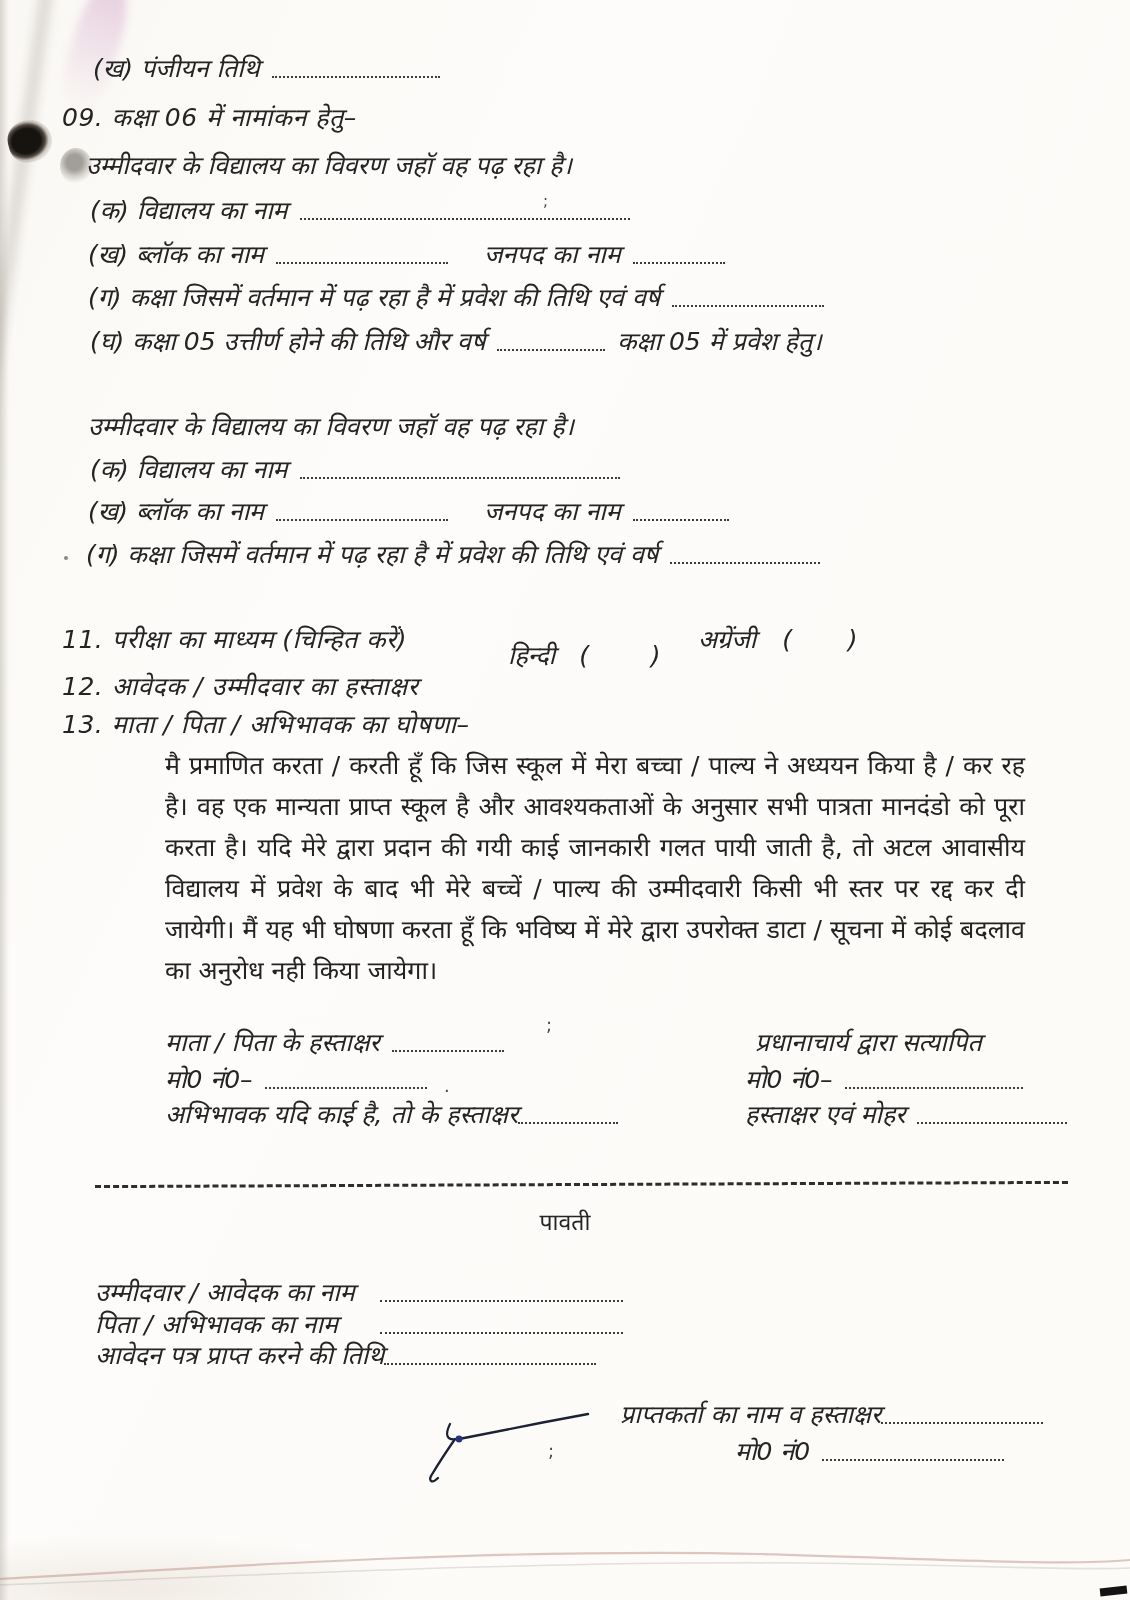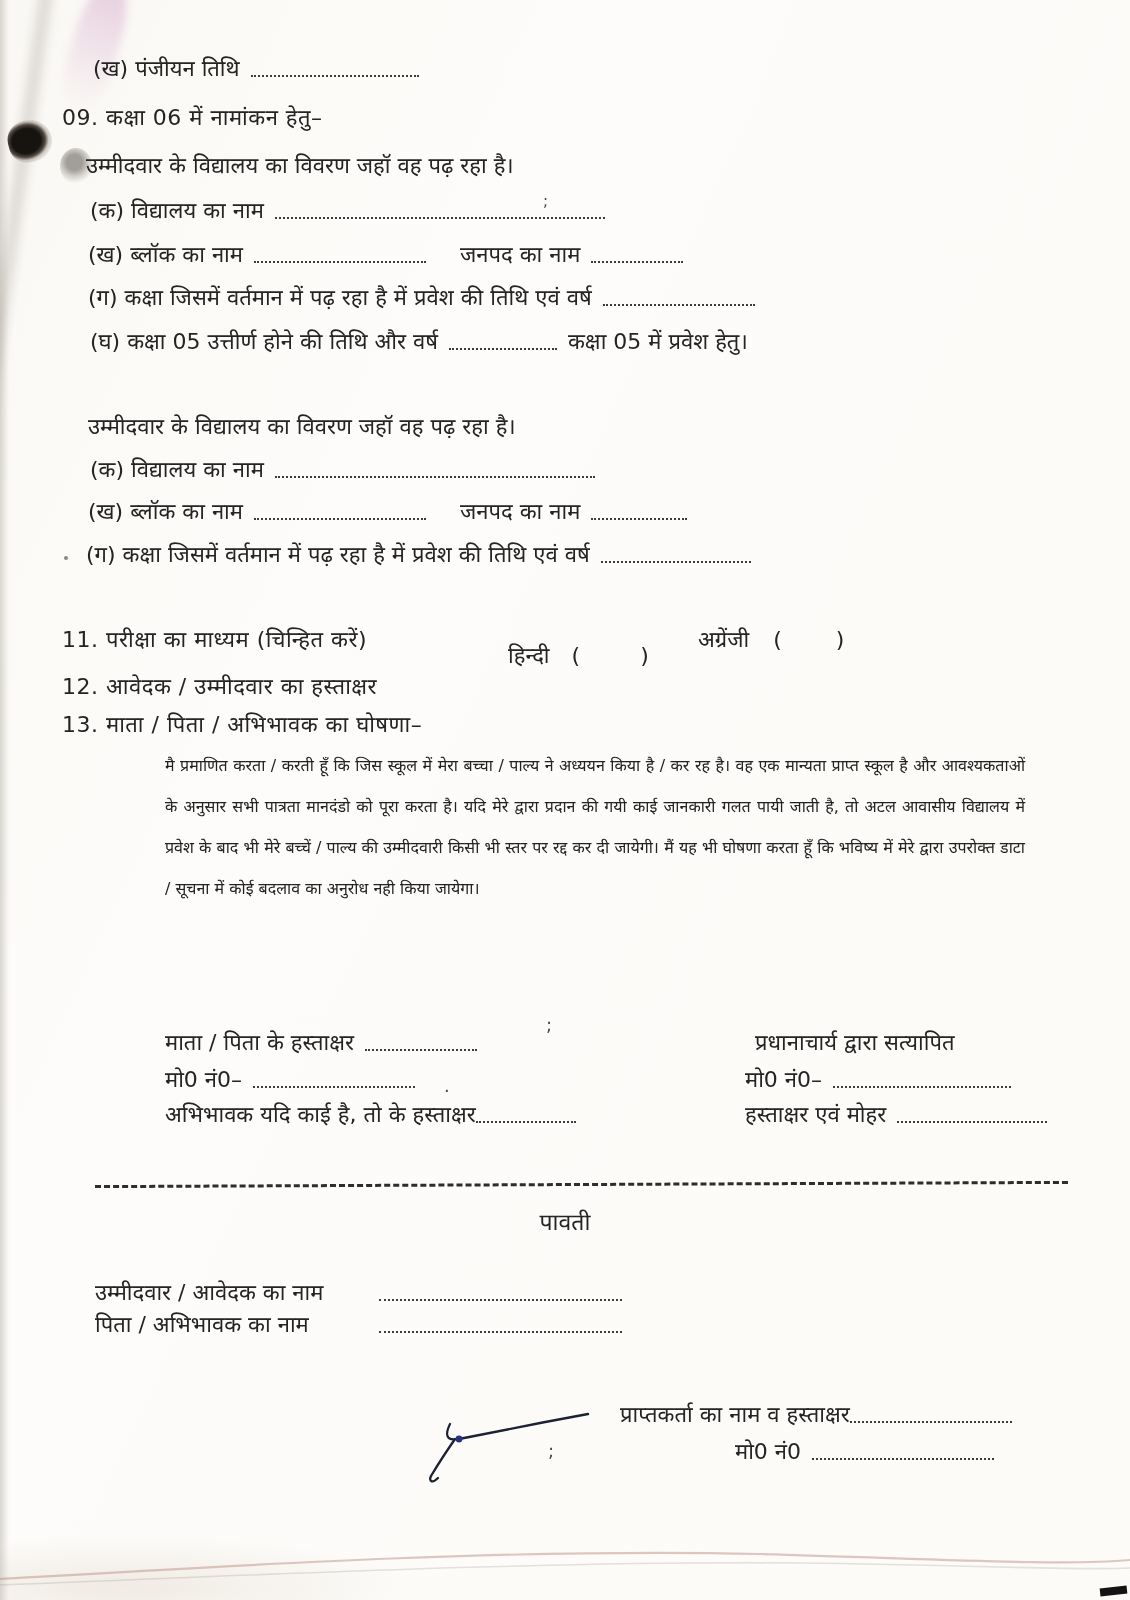--- a/index.html
+++ b/index.html
@@ -3,27 +3,27 @@
 <meta charset="utf-8">
 <style>
   html,body{margin:0;padding:0;background:#e8e8e8;}
   .page{
     position:relative; width:1130px; height:1600px; margin:0 auto;
     background:linear-gradient(115deg,#faf8f4 0%, #fdfcfa 30%, #fcfbf8 100%);
     overflow:hidden;
     font-family:"DejaVu Sans", sans-serif;
     color:#242424;
   }
-  .ln{position:absolute; white-space:nowrap; font-size:22px; line-height:30px;}
+  .ln{position:absolute; white-space:nowrap; font-size:25px; line-height:30px;font-style:italic;}
   .num{letter-spacing:.5px;}
   .dots{display:inline-block; height:14px; border-bottom:2.6px dotted #3c3c3c; vertical-align:-1px; margin:0 4px;}
   .gap{display:inline-block;}
   .para{
     position:absolute; left:165px; top:745px; width:860px;
-    font-size:16px; line-height:41px; text-align:justify; white-space:normal;
+    font-size:25px; line-height:41px; text-align:justify; white-space:normal;
     color:#222;
   }
   .dashsep{position:absolute; left:95px; top:1183px; width:973px; height:0;
     border-top:3.4px dashed #2d2d2d; transform:rotate(-0.25deg);}
   .center-head{position:absolute; left:0; top:1205px; width:1130px; text-align:center;
     font-size:23px;}
   .lbl-fix{display:inline-block;}
   
   .punch-hole{position:absolute; left:8px; top:120px; width:44px; height:42px;
     background:radial-gradient(ellipse at 42% 48%, #17130f 0 40%, #4d463e 52%, rgba(170,162,152,.55) 62%, rgba(200,194,185,0) 78%);
@@ -159,20 +159,23 @@
   <div class="center-head">पावती</div>
 
   <div class="ln" style="left:95px; top:1310px;">
     <span class="lbl-fix" style="width:273px;">पिता / अभिभावक का नाम</span>
     <span class="dots" style="width:243px;"></span>
   </div>
   <div class="ln" style="left:95px; top:1278px;">
     <span class="lbl-fix" style="width:273px;">उम्मीदवार / आवेदक का नाम</span>
     <span class="dots" style="width:243px;"></span>
   </div>
+  <div class="ln" style="left:95px; top:1341px;">
+    <span>आवेदन पत्र प्राप्त करने की तिथि</span><span class="dots" style="width:212px; margin-left:0;"></span>
+  </div>
 
   <div class="ln" style="left:620px; top:1400px;">
     <span>प्राप्तकर्ता का नाम व हस्ताक्षर</span><span class="dots" style="width:162px; margin-left:0;"></span>
   </div>
   <div class="ln" style="left:735px; top:1437px;">
     <span>मो0 नं0</span>
     <span class="dots" style="width:182px;"></span>
   </div>
 
   <svg style="position:absolute; left:393px; top:1368px;" width="215" height="135" viewBox="0 0 215 135">

